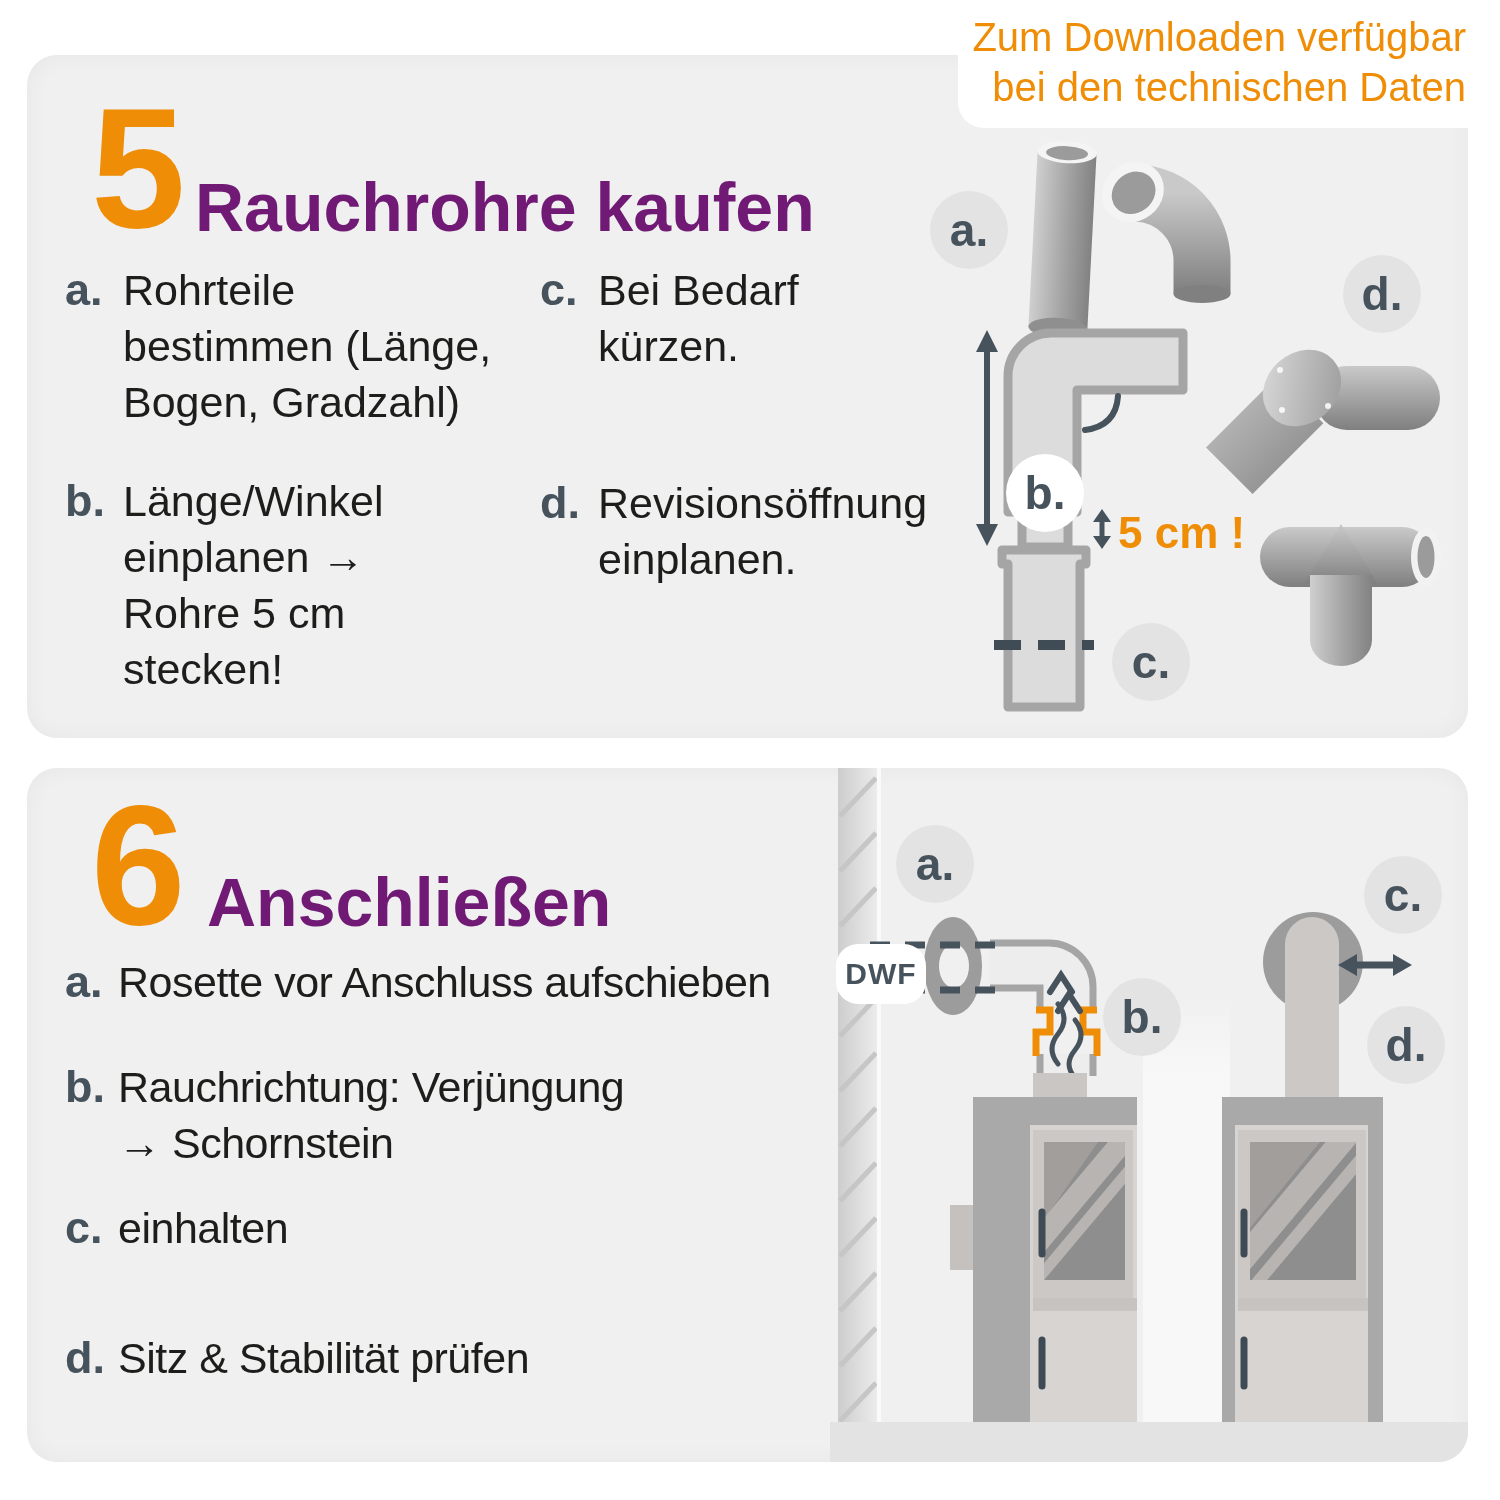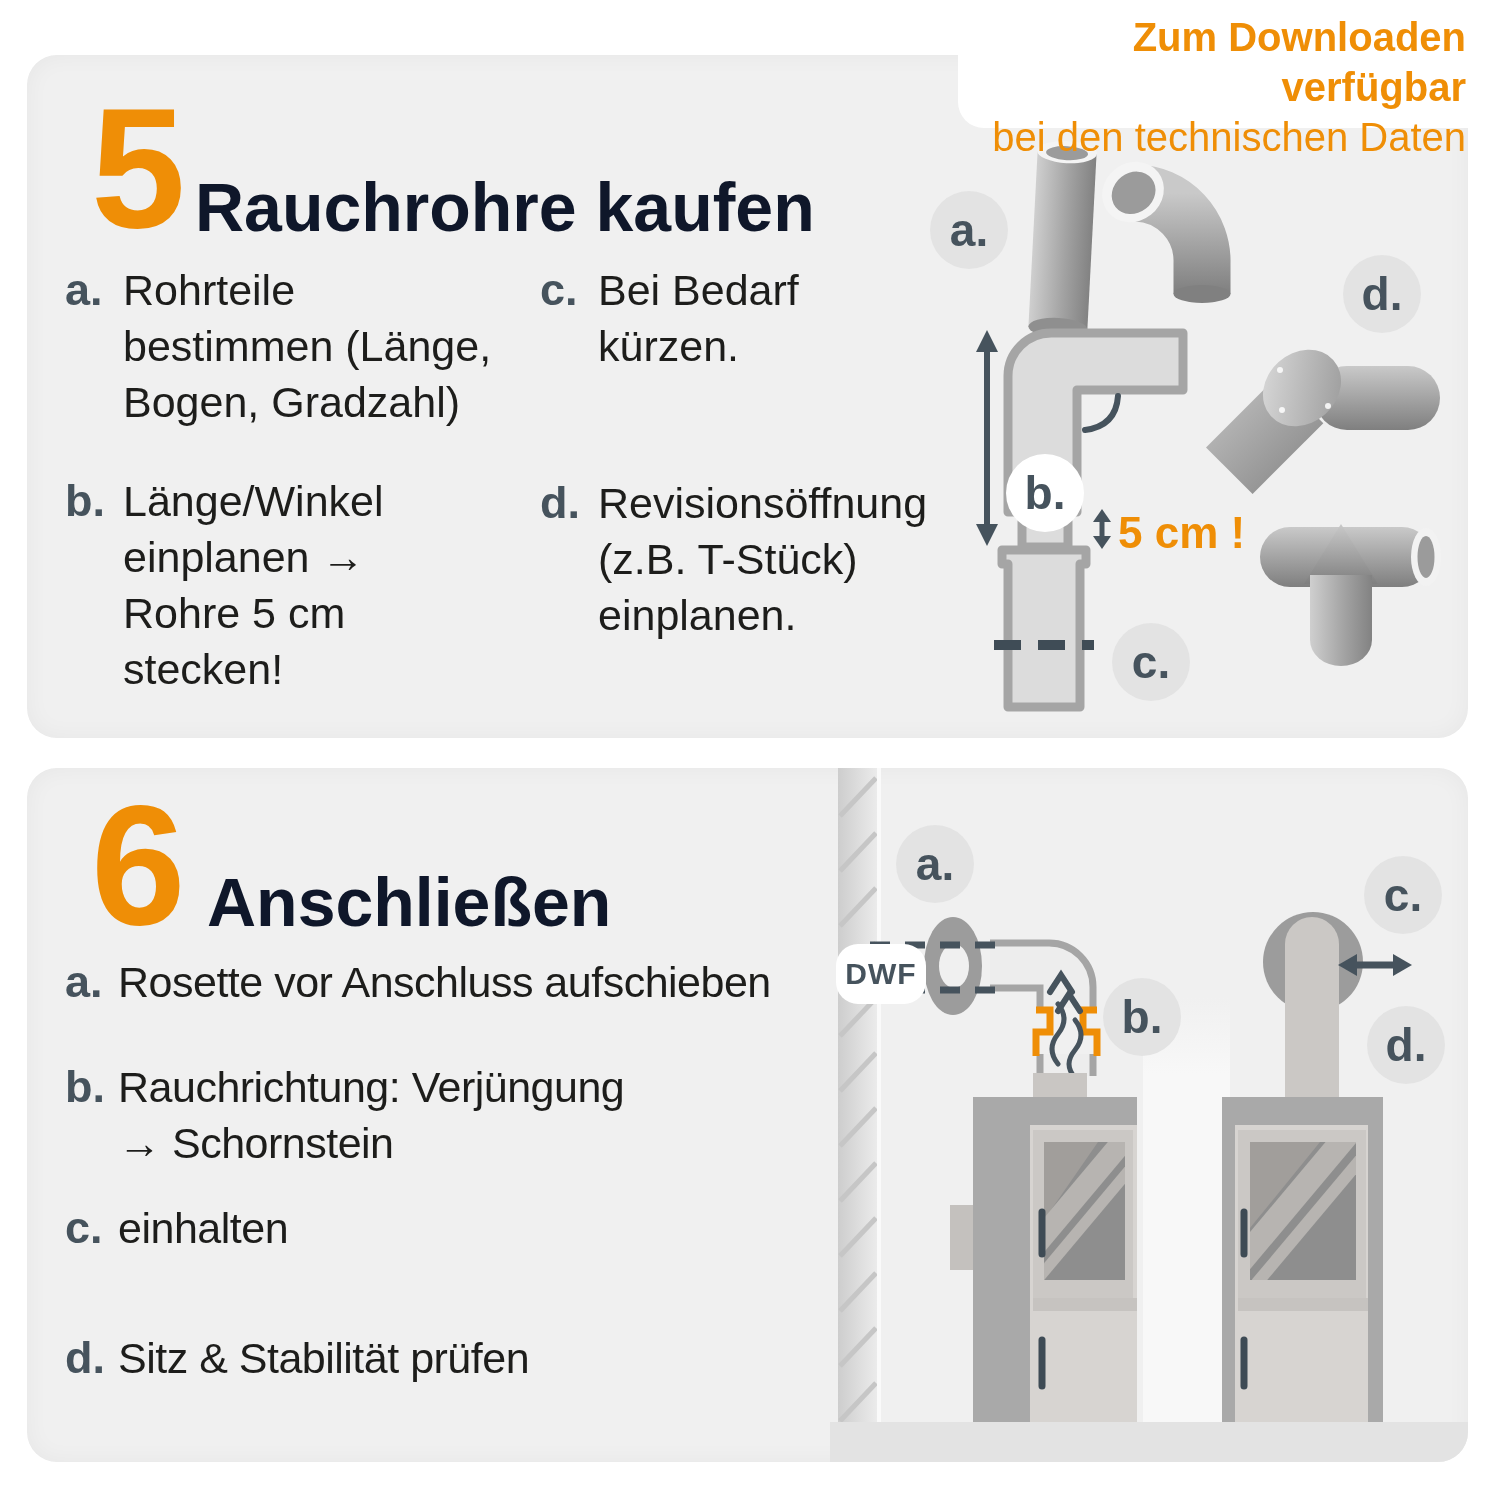--- a/index.html
+++ b/index.html
@@ -14,30 +14,30 @@
     box-shadow: inset 0 0 24px rgba(0,0,0,.045);
   }
   #card5{top:55px;height:683px;}
   #card6{top:768px;height:694px;}
 
   .banner{
     position:absolute;top:0;left:958px;width:542px;height:128px;background:#ffffff;
     border-bottom-left-radius:26px;z-index:6;text-align:right;box-sizing:border-box;
     padding:12px 34px 0 0;
   }
-  .banner .l1{font-size:40px;font-weight:bold;color:#EF8E06;line-height:50px;}
+  .banner .l1{font-size:40px;font-weight:normal;color:#EF8E06;line-height:50px;}
   .banner .l2{font-size:40px;color:#EF8E06;line-height:50px;}
 
   .sec-number{
     position:absolute;font-size:170px;font-weight:bold;color:#EF8E06;line-height:1;
   }
   #card5 .sec-number{left:64px;top:28px;}
   #card6 .sec-number{left:64px;top:12px;}
   .sec-title{
-    position:absolute;font-size:68px;font-weight:bold;color:#0f172a;line-height:1;
+    position:absolute;font-size:68px;font-weight:bold;color:#701a75;line-height:1;
   }
   #card5 .sec-title{left:168px;top:118px;}
   #card6 .sec-title{left:180px;top:100px;}
 
   .item{position:absolute;display:flex;}
   .item .letter{
     font-size:45px;font-weight:bold;color:#46535D;line-height:56px;flex:0 0 auto;
   }
   .item .lines{font-size:43px;color:#1d1d1b;line-height:56px;}
   #card5 .item .letter{width:58px;}
@@ -110,21 +110,20 @@
     <div class="letter">c.</div>
     <div class="lines">
       <div>Bei Bedarf</div>
       <div>kürzen.</div>
     </div>
   </div>
   <div class="item" id="s5-item-d">
     <div class="letter">d.</div>
     <div class="lines">
       <div>Revisionsöffnung</div>
-      <div>(z.B. T-Stück)</div>
       <div>einplanen.</div>
     </div>
   </div>
 
   <svg id="illu5" class="illu" width="540" height="660" viewBox="0 0 540 660">
     <defs>
       <linearGradient id="gV" x1="0" y1="0" x2="1" y2="0">
         <stop offset="0" stop-color="#cfcfcf"></stop>
           <stop offset=".55" stop-color="#a3a3a3"></stop>
           <stop offset="1" stop-color="#828282"></stop>

